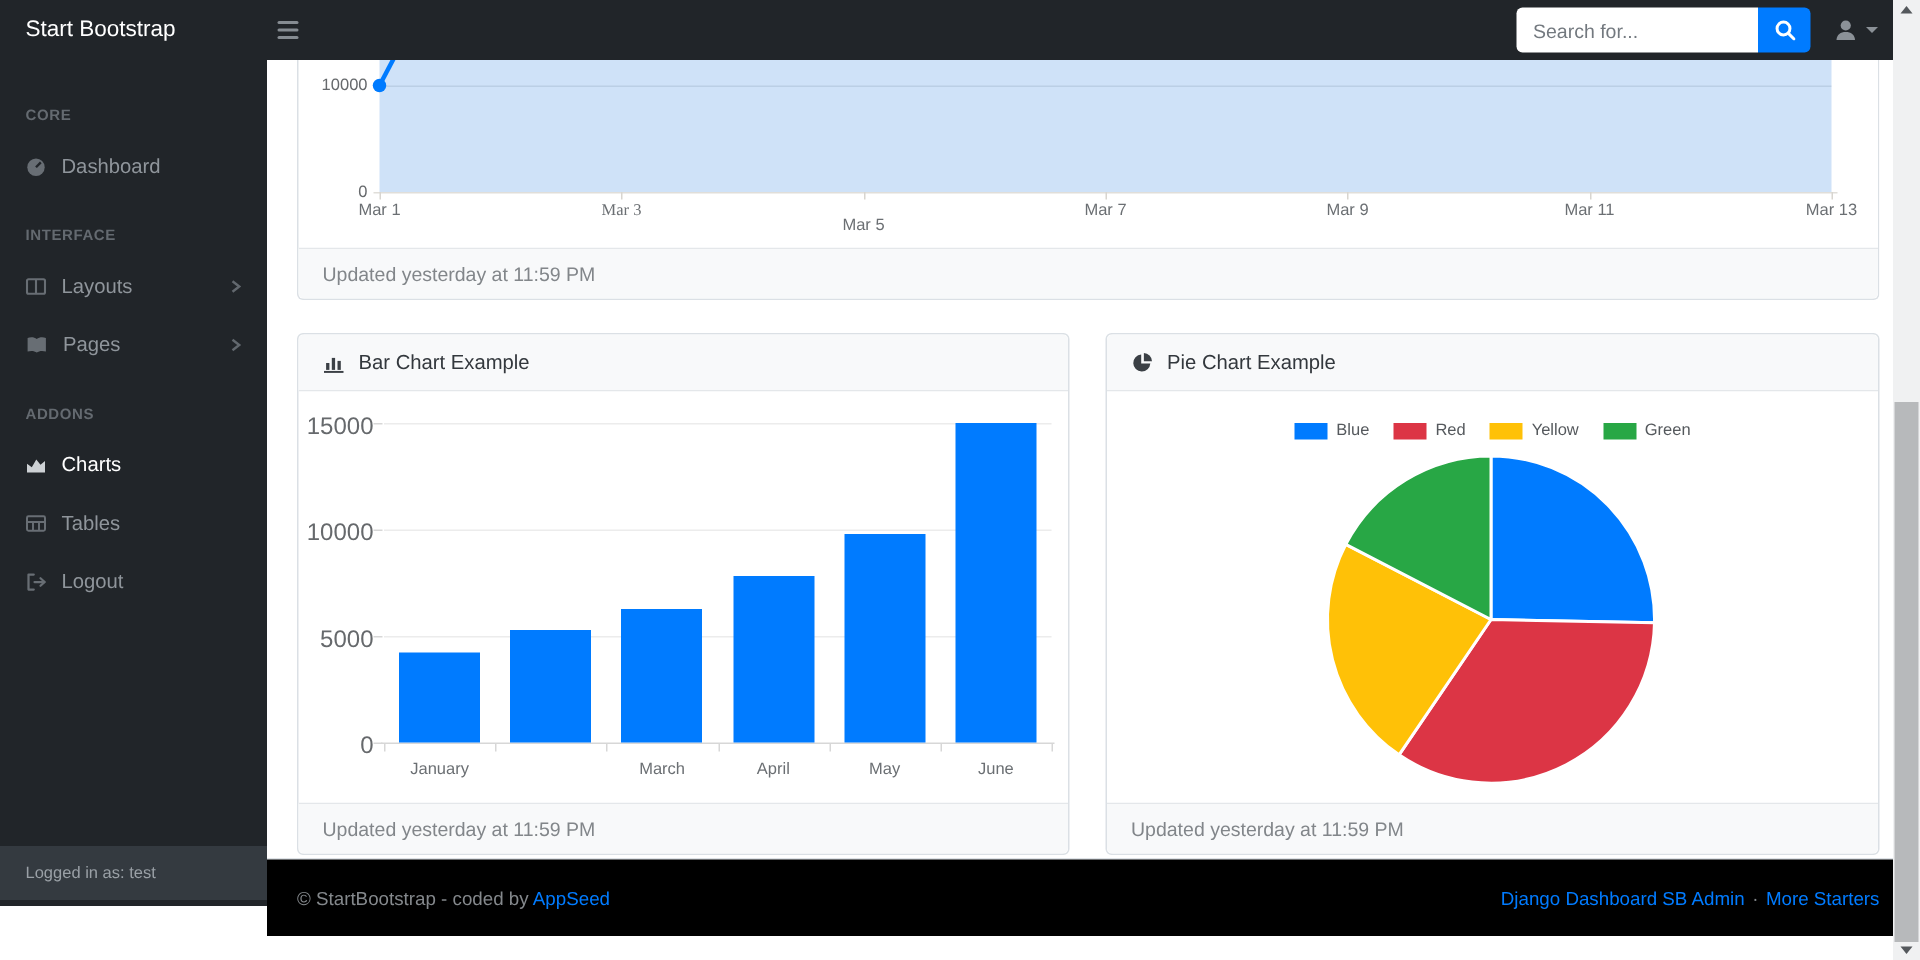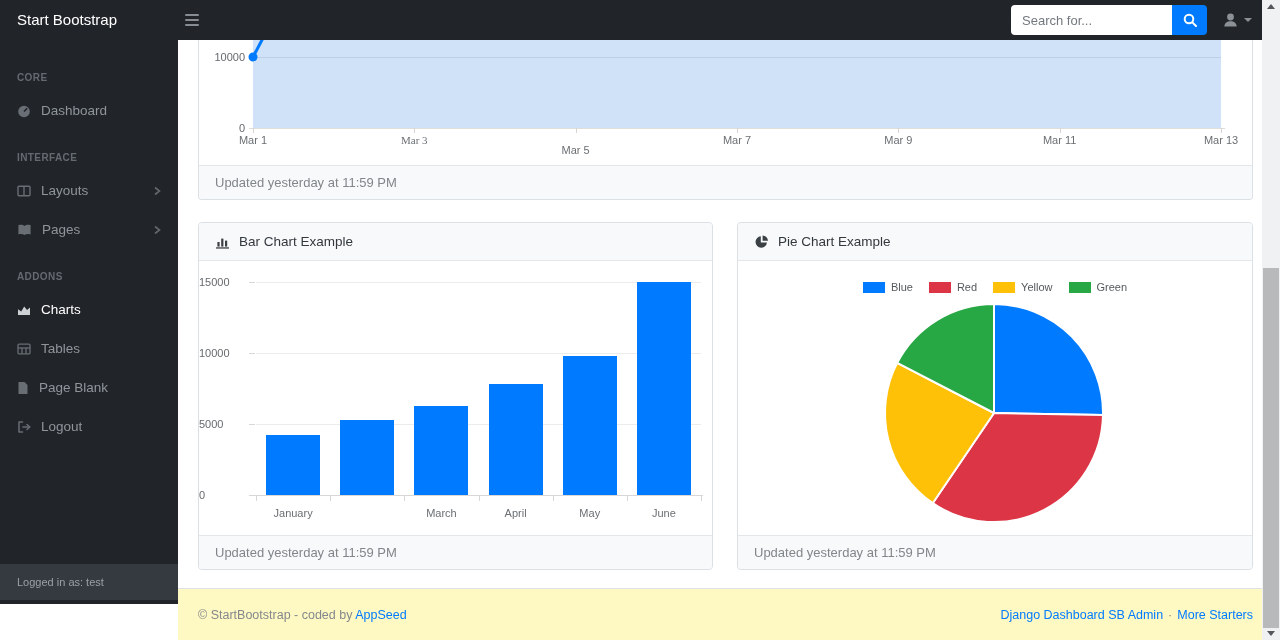--- a/index.html
+++ b/index.html
@@ -53,31 +53,31 @@
   .xlab{position:absolute;transform:translateX(-50%);font-size:11px;color:#6b6f73;white-space:nowrap}
   .vtick{position:absolute;width:1px;height:5px;background:#d8d5d0}
 
   
   .bar-card{left:198px;top:222px;width:515px;height:348px}
   .pie-card{left:737px;top:222px;width:516px;height:348px}
   .chart-box{position:absolute;left:0;top:38px;right:0;bottom:34px;overflow:visible}
   .grid{position:absolute;height:1px;background:#ececec}
   .axis-b{position:absolute;height:1px;background:#d7d7d7}
   .ytickdash{position:absolute;width:6px;height:1px;background:#d7d7d7}
-  .ylab{position:absolute;left:0;width:50px;font-size:11px;color:#66696c}
+  .ylab{position:absolute;left:0;width:50px;text-align:right;font-size:16px;color:#66696c}
   .bar{position:absolute;background:#007bff}
 
   
   .legend{position:absolute;left:0;top:20px;width:100%;display:flex;justify-content:center;gap:16px;align-items:center}
   .legend-item{display:flex;align-items:center;gap:6px;cursor:pointer}
   .legend-swatch{width:22px;height:11px}
   .legend-label{font-size:11px;color:#55595d}
 
   
-  .page-footer{position:absolute;left:178px;top:588px;width:1084px;height:52px;background:#fef9c3;
+  .page-footer{position:absolute;left:178px;top:572px;width:1084px;height:52px;background:#000000;
                border-top:1px solid #dee2e6;display:flex;align-items:center;justify-content:space-between;
                padding:0 9px 0 20px;font-size:12.5px;color:#84888c}
   .page-footer a{color:#007bff;text-decoration:none;cursor:pointer}
   .flinks{display:flex;gap:5px;align-items:center}
 
   
   .scrollbar{position:absolute;left:1262px;top:0;width:18px;height:640px;background:#f0f1f2;z-index:40}
   .sb-thumb{position:absolute;left:1px;top:268px;width:16px;height:360px;background:#b7b9bb;cursor:pointer}
   .sb-arrow{position:absolute;left:5px;width:0;height:0;border-left:4px solid transparent;border-right:4px solid transparent;cursor:pointer}
   .sb-arrow.up{top:4px;border-bottom:5px solid #54585c}
@@ -157,26 +157,20 @@
   <div class="sb-item">
     <svg width="14" height="14" viewBox="0 0 14 14" fill="none" stroke="currentColor" stroke-width="1.3">
       <rect x="1" y="2.2" width="12" height="9.6" rx="1"></rect>
         <line x1="1" y1="6" x2="13" y2="6"></line>
       <line x1="5" y1="6" x2="5" y2="11.8"></line>
         <line x1="9" y1="6" x2="9" y2="11.8"></line>
     </svg>
     <span>Tables</span>
   </div>
 
-  <div class="sb-item">
-    <svg width="12" height="14" viewBox="0 0 12 14" fill="currentColor">
-      <path d="M1.5 1H7.5L10.5 4V13H1.5Z"></path>
-    </svg>
-    <span>Page Blank</span>
-  </div>
 
   <div class="sb-item">
     <svg width="14" height="14" viewBox="0 0 14 14" fill="none" stroke="currentColor" stroke-width="1.5" stroke-linecap="round" stroke-linejoin="round">
       <path d="M5.5 2H2V12H5.5"></path>
         <path d="M6 7H12.5"></path>
         <path d="M10 4.5L12.8 7L10 9.5"></path>
     </svg>
     <span>Logout</span>
   </div>
 </aside>

